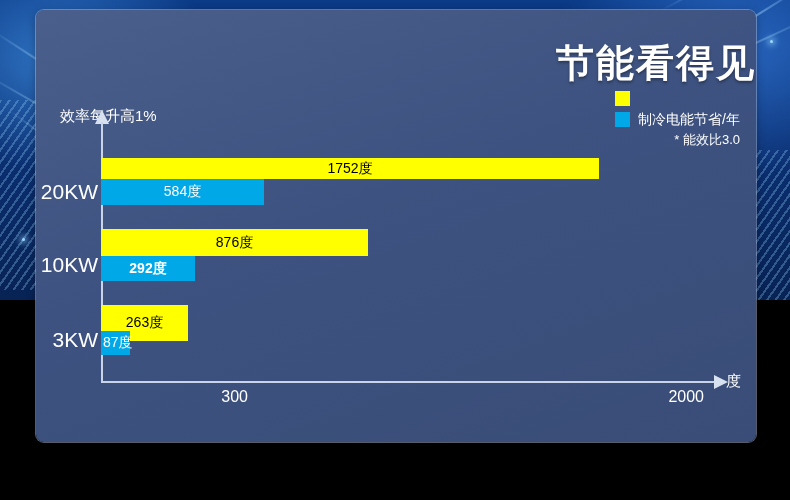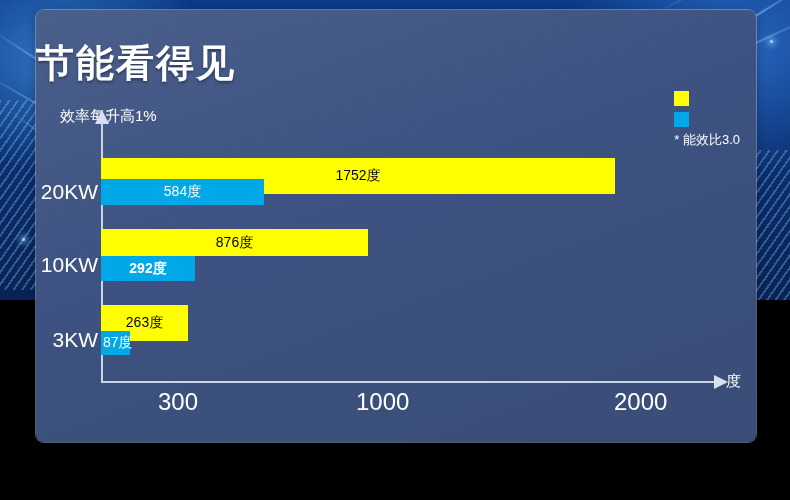--- a/index.html
+++ b/index.html
@@ -28,21 +28,21 @@
   .dot{position:absolute;border-radius:50%;background:#9fd8ff;box-shadow:0 0 6px 2px rgba(150,215,255,.8);}
   .bg-bottom{position:absolute;left:0;top:300px;width:790px;height:200px;background:#000;}
 
   
   .panel{position:absolute;left:36px;top:10px;width:720px;height:432px;
      border-radius:8px;
      background:linear-gradient(160deg,#4b5f8c 0%,#3d5280 45%,#3a4d78 100%);
      box-shadow:0 0 0 1px rgba(190,205,235,.45), 0 2px 10px rgba(0,0,0,.35);
      overflow:hidden;}
 
-  .title{position:absolute;left:0;top:28px;width:720px;text-align:left;
+  .title{position:absolute;left:0;top:28px;width:720px;text-align:right;
      color:#fff;font-size:38px;font-weight:bold;letter-spacing:2px;
      text-shadow:0 2px 3px rgba(0,0,0,.35);}
 
   
   .legend{position:absolute;right:16px;top:79px;text-align:left;}
   .lg-row{display:flex;align-items:center;height:19px;margin-bottom:2px;}
   .sw{width:15px;height:15px;margin-right:8px;flex:0 0 auto;}
   .sw-y{background:#ffff00;}
   .sw-b{background:#00a8e8;}
   .lg-txt{color:#ffffff;font-size:14px;white-space:nowrap;}
@@ -52,21 +52,21 @@
   .yaxis{position:absolute;left:65px;top:112px;width:2px;height:260px;background:#c9d4e8;}
   .yarrow{position:absolute;left:59px;top:100px;width:0;height:0;
      border-left:7px solid transparent;border-right:7px solid transparent;border-bottom:14px solid #d8e1f0;}
   .xaxis{position:absolute;left:65px;top:371px;width:615px;height:2px;background:#c9d4e8;}
   .xarrow{position:absolute;left:678px;top:365px;width:0;height:0;
      border-top:7px solid transparent;border-bottom:7px solid transparent;border-left:14px solid #d8e1f0;}
   .ytitle{position:absolute;left:24px;top:97px;color:#ffffff;font-size:15px;white-space:nowrap;}
   .xtitle{position:absolute;left:690px;top:362px;color:#ffffff;font-size:15px;white-space:nowrap;}
 
   .ytick{position:absolute;color:#ffffff;font-size:21px;text-align:right;width:62px;white-space:nowrap;}
-  .xtick{position:absolute;top:378px;color:#ffffff;font-size:24px;text-align:left;width:90px;}
+  .xtick{position:absolute;top:378px;color:#ffffff;font-size:16px;text-align:right;width:90px;}
 
   
   .bar{position:absolute;left:65px;}
   .bar-y{background:#ffff00;}
   .bar-b{background:#00a8e8;}
   .bar-lbl{position:absolute;top:50%;transform:translateY(-50%);font-size:14px;white-space:nowrap;}
   .lbl-in-y{color:#000000;}
   .lbl-in-b{color:#ffffff;}
 </style>
 </head>
@@ -93,40 +93,40 @@
   <div class="panel">
 
     <div class="title">节能看得见</div>
 
     <div class="legend">
       <div class="lg-row">
         <span class="sw sw-y"></span>
       </div>
       <div class="lg-row">
         <span class="sw sw-b"></span>
+        <span class="lg-txt">制冷电能节省/年</span>
       </div>
       <div class="lg-note">* 能效比3.0</div>
     </div>
 
     <div class="ytitle">效率每升高1%</div>
     <div class="yarrow"></div>
     <div class="yaxis"></div>
     <div class="xaxis"></div>
     <div class="xarrow"></div>
     <div class="xtitle">度</div>
 
     <div class="ytick" style="left:0px;top:170px;">20KW</div>
     <div class="ytick" style="left:0px;top:243px;">10KW</div>
     <div class="ytick" style="left:0px;top:318px;">3KW</div>
 
     <div class="xtick" style="left:122px;">300</div>
-    <div class="xtick" style="left:320px;">1000</div>
     <div class="xtick" style="left:578px;">2000</div>
 
-    <div class="bar bar-y" style="top:148px;width:498px;height:36px;padding-left:16px;">
+    <div class="bar bar-y" style="top:148px;width:498px;height:21px;">
       <span class="bar-lbl lbl-in-y" style="left:50%;transform:translate(-50%,-50%);">1752度</span>
     </div>
     <div class="bar bar-b" style="top:169px;width:163px;height:26px;">
       <span class="bar-lbl lbl-in-b" style="left:50%;transform:translate(-50%,-50%);">584度</span>
     </div>
 
     <div class="bar bar-y" style="top:219px;width:267px;height:27px;">
       <span class="bar-lbl lbl-in-y" style="left:50%;transform:translate(-50%,-50%);">876度</span>
     </div>
     <div class="bar bar-b" style="top:246px;width:94px;height:25px;">

